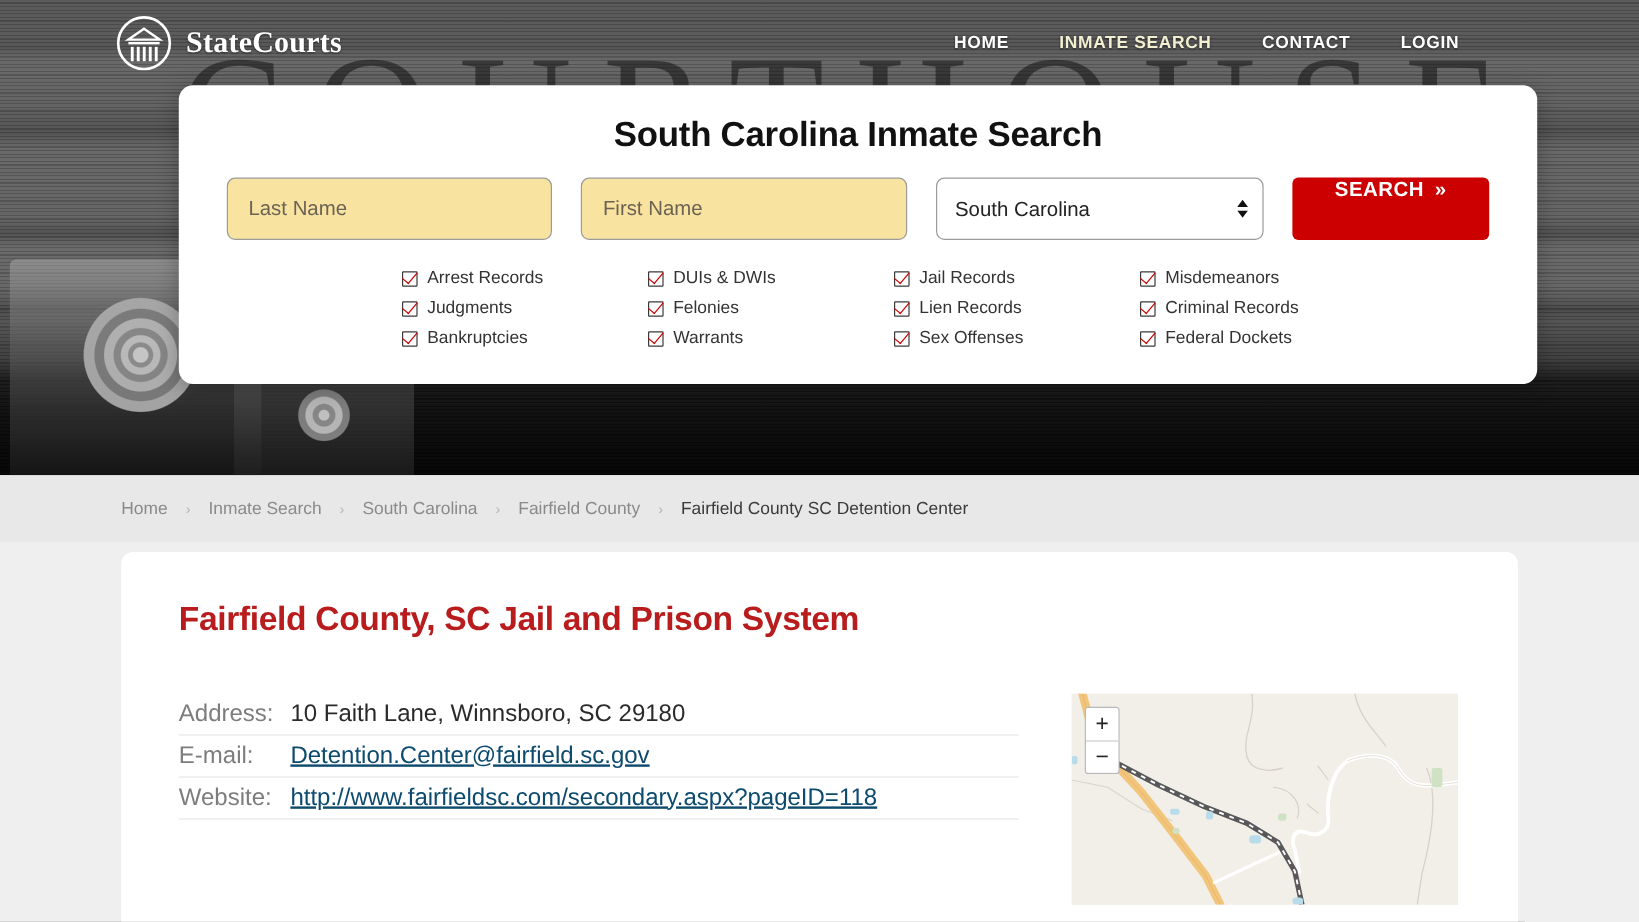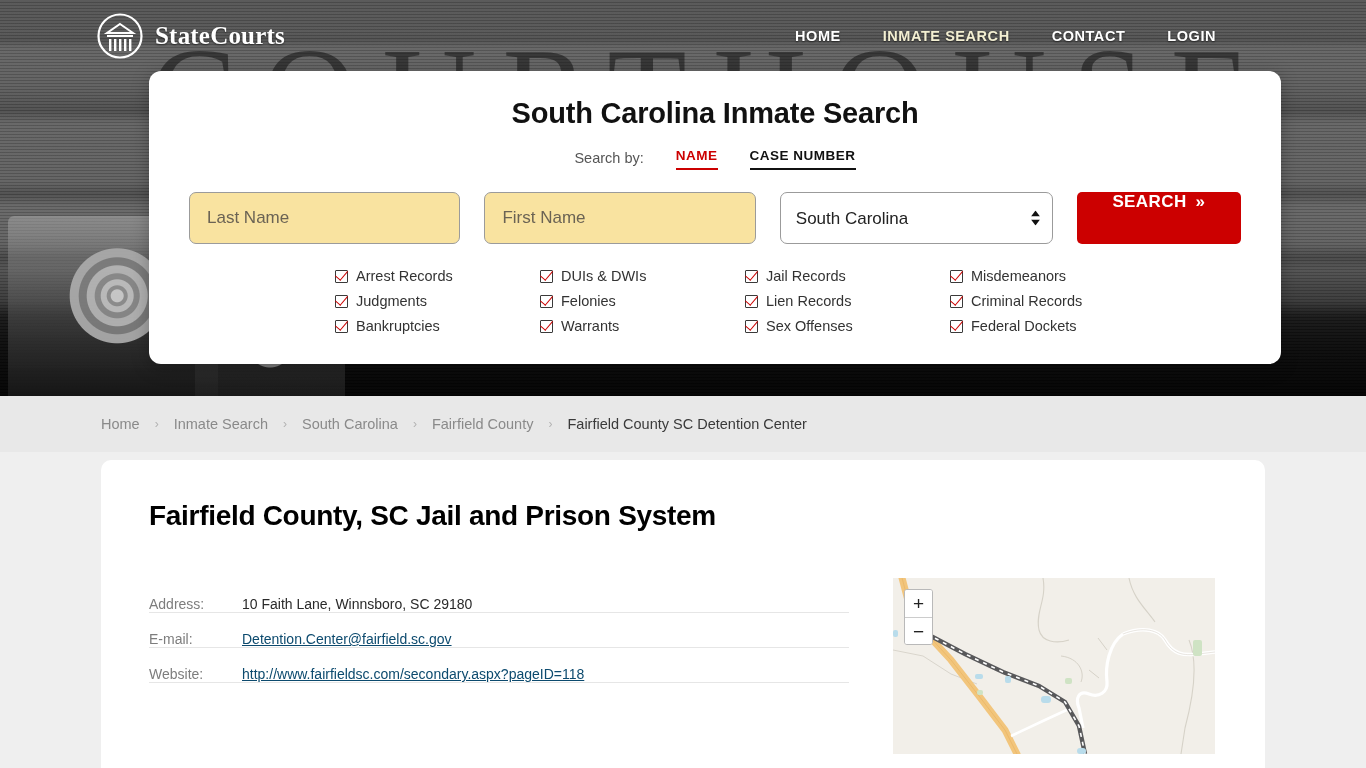--- a/index.html
+++ b/index.html
@@ -217,31 +217,31 @@
   
   .content-card {
     position: absolute;
     left: 101px; top: 460px;
     width: 1164px; height: 308px;
     background: #fff;
     border-radius: 10px 10px 0 0;
     padding: 40px 48px 0;
   }
   .page-title {
-    font-size: 28px; font-weight: 700; color: #000000;
+    font-size: 28px; font-weight: 700; color: #b91c1c;
     letter-spacing: -.3px;
     margin-bottom: 46px;
   }
   .body-cols { display: flex; gap: 44px; }
   .detail-table { width: 700px; }
   .drow {
-    display: flex; align-items: flex-end;
+    display: flex; align-items: center;
     height: 35px;
     border-bottom: 1px solid #e6e6e6;
-    font-size: 14px;
+    font-size: 20px;
   }
   .drow:first-child { border-top: 1px solid transparent; }
   .dlabel { width: 93px; color: #7d7d7d; flex: none; }
   .dval { color: #2a2a2a; }
   .dval a { color: #0c4a6e; text-decoration: underline; }
 
   
   .map {
     position: relative;
     width: 322px; height: 176px;
@@ -296,25 +296,20 @@
       <a href="#">HOME</a>
       <a href="#" class="active">INMATE SEARCH</a>
       <a href="#">CONTACT</a>
       <a href="#">LOGIN</a>
     </nav>
   </div>
 
   <div class="search-card">
     <div class="search-title">South Carolina Inmate Search</div>
 
-    <div class="searchby-row">
-      <span class="searchby-label">Search by:</span>
-      <button class="tab name">NAME</button>
-      <button class="tab case">CASE NUMBER</button>
-    </div>
 
     <div class="form-row">
       <input class="field last" placeholder="Last Name" style="">
       <input class="field first" placeholder="First Name" style="">
       <div class="select-wrap">
         <select class="select">
           <option>South Carolina</option>
         </select>
         <span class="select-arrows">
           <svg width="9" height="6" viewBox="0 0 9 6">

